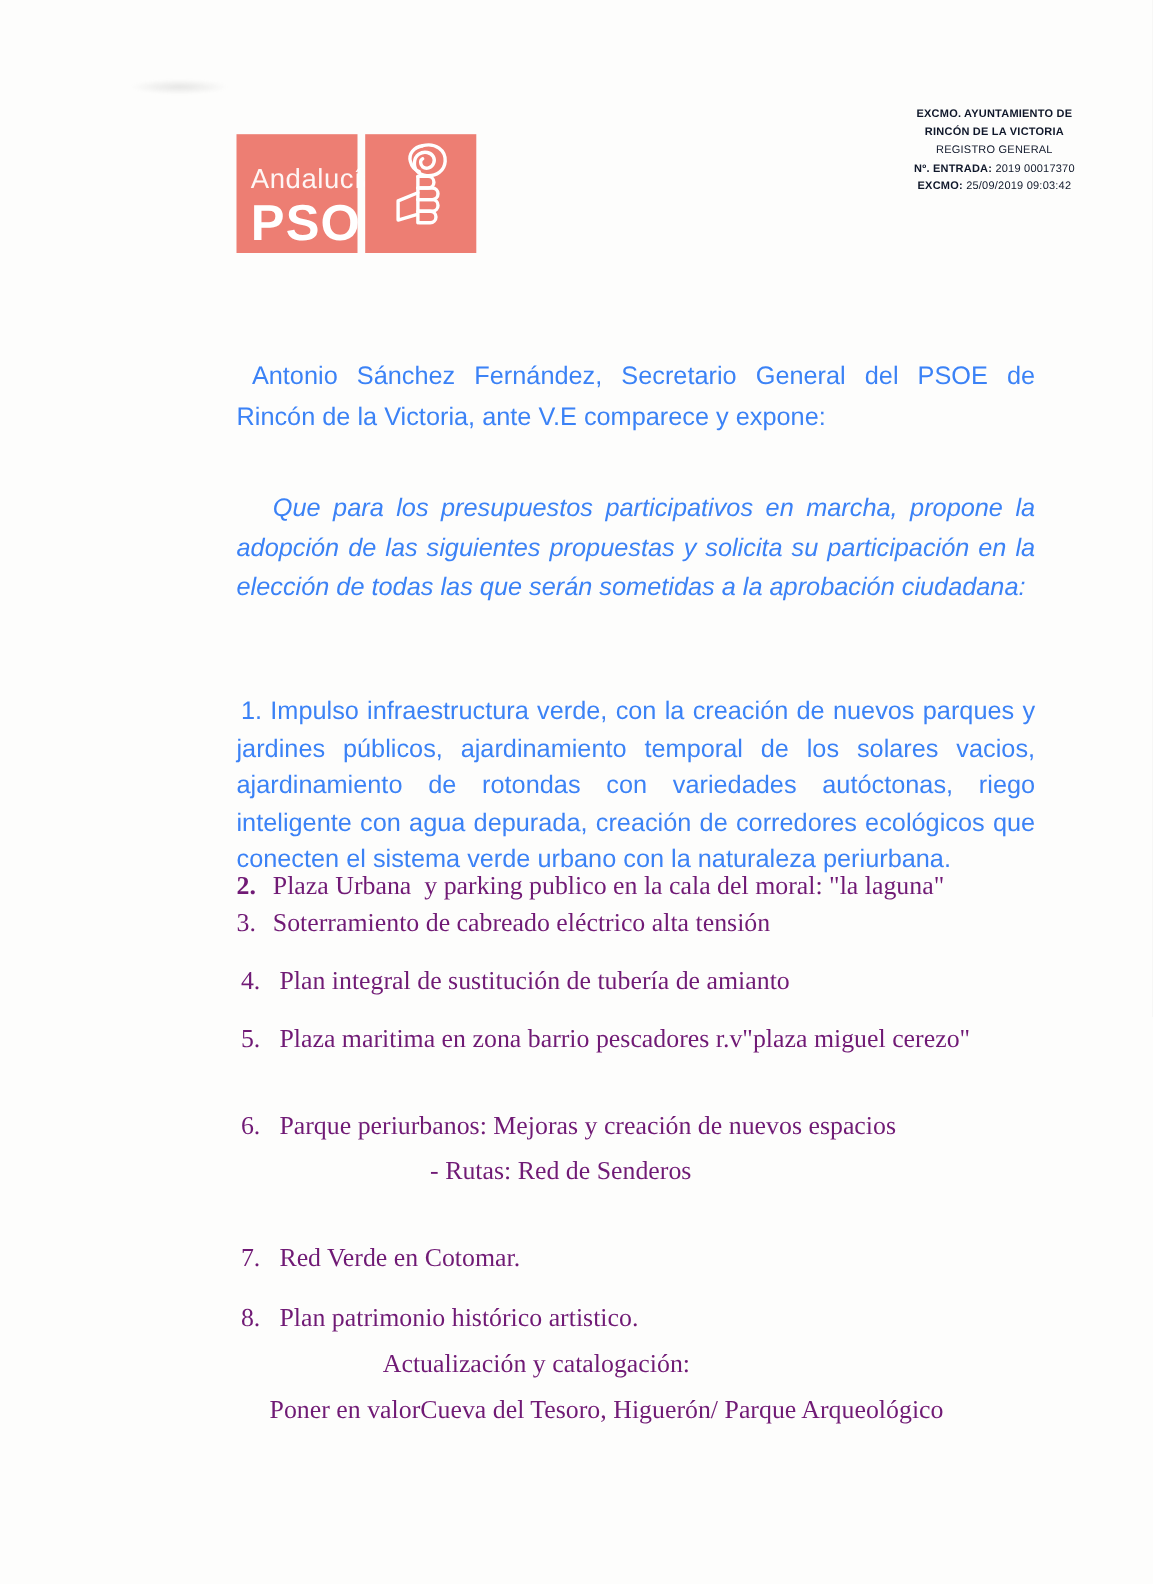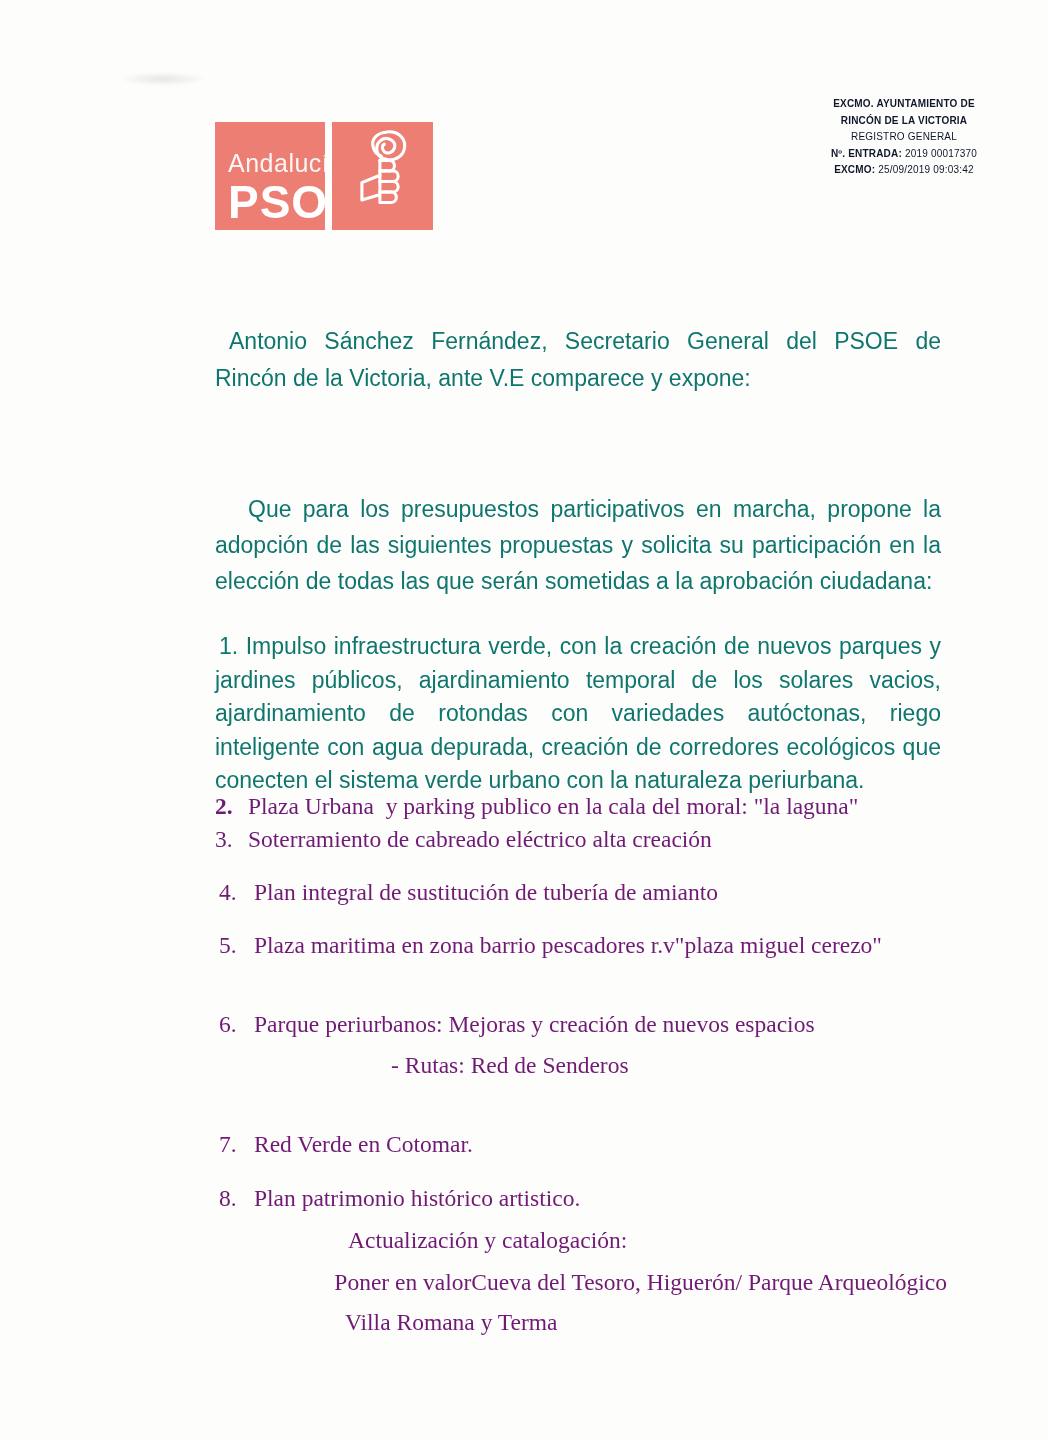--- a/index.html
+++ b/index.html
@@ -62,27 +62,27 @@
     line-height: 16.5px;
     letter-spacing: .2px;
   }
   .stamp .b { font-weight: 700; }
 
   
   .sans-par {
     position: absolute;
     left: 215px;
     width: 726px;
-    color: #0f766e;
+    color: #3b82f6;
     font-size: 23px;
     line-height: 36px;
     text-align: justify;
   }
   #para1 { top: 300px; text-indent: 14px; line-height: 37px; }
-  #para2 { top: 468px; text-indent: 33px; }
+  #para2 { top: 420px; text-indent: 33px; font-style: italic; }
   #item1 { top: 607px; text-indent: 4px; line-height: 33.5px; }
 
   
   .serif-list {
     position: absolute;
     left: 215px; top: 791px;
     width: 732px;
     font-family: "Liberation Serif", serif;
     color: #701a75;
     font-size: 23.5px;
@@ -96,21 +96,21 @@
   .sub { white-space: pre-wrap; margin-top: 12px; }
 
   .mb-tight   { margin-bottom: 3px; }
   .mb-small   { margin-bottom: 23px; }
   .mb-mid     { margin-bottom: 49px; }
   .mb-big     { margin-bottom: 50px; }
   .mb-item7   { margin-bottom: 24px; }
 
   .sub-rutas        { padding-left: 176px; line-height: 28px; }
   .sub-actualiza    { padding-left: 133px; line-height: 30px; }
-  .sub-poner        { padding-left: 30px;  line-height: 30px; text-align: right; }
+  .sub-poner        { padding-left: 30px;  line-height: 30px; }
   .sub-villa        { padding-left: 130px; line-height: 26px; }
   .sub-cantal       { padding-left: 130px; line-height: 26px; }
 </style>
 </head>
 <body>
 
 <div class="page">
 
   <div class="smudge"></div>
 
@@ -152,31 +152,30 @@
 
   <p class="sans-par" id="para1">Antonio Sánchez Fernández, Secretario General del PSOE de Rincón de la Victoria, ante V.E comparece y expone:</p>
   <p class="sans-par" id="para2">Que para los presupuestos participativos en marcha, propone la adopción de las siguientes propuestas y solicita su participación en la elección de todas las que serán sometidas a la aprobación ciudadana:</p>
 
   <p class="sans-par" id="item1"><span>1.</span> <span>Impulso infraestructura verde, con la creación de nuevos parques y jardines públicos, ajardinamiento temporal de los solares vacios, ajardinamiento de rotondas con variedades autóctonas, riego inteligente con agua depurada, creación de corredores ecológicos que conecten el sistema verde urbano con la naturaleza periurbana.</span></p>
 
   <div class="serif-list">
 
     <div class="row bold-num mb-tight"><span class="num">2.</span><span>Plaza Urbana  y parking publico en la cala del moral: "la laguna"</span></div>
 
-    <div class="row mb-small"><span class="num">3.</span><span>Soterramiento de cabreado eléctrico alta creación</span></div>
+    <div class="row mb-small"><span class="num">3.</span><span>Soterramiento de cabreado eléctrico alta tensión</span></div>
 
     <div class="row shift mb-small"><span class="num">4.</span><span>Plan integral de sustitución de tubería de amianto</span></div>
 
     <div class="row shift mb-mid"><span class="num">5.</span><span>Plaza maritima en zona barrio pescadores r.v"plaza miguel cerezo"</span></div>
 
     <div class="row shift"><span class="num">6.</span><span>Parque periurbanos: Mejoras y creación de nuevos espacios</span></div>
     <div class="sub sub-rutas mb-big">- Rutas: Red de Senderos</div>
 
     <div class="row shift mb-item7"><span class="num">7.</span><span>Red Verde en Cotomar.</span></div>
 
     <div class="row shift"><span class="num">8.</span><span>Plan patrimonio histórico artistico.</span></div>
     <div class="sub sub-actualiza">Actualización y catalogación:</div>
     <div class="sub sub-poner">Poner en valorCueva del Tesoro, Higuerón/ Parque Arqueológico</div>
-    <div class="sub sub-villa">Villa Romana y Terma</div>
 
   </div>
 
 </div>
 
 </body></html>

